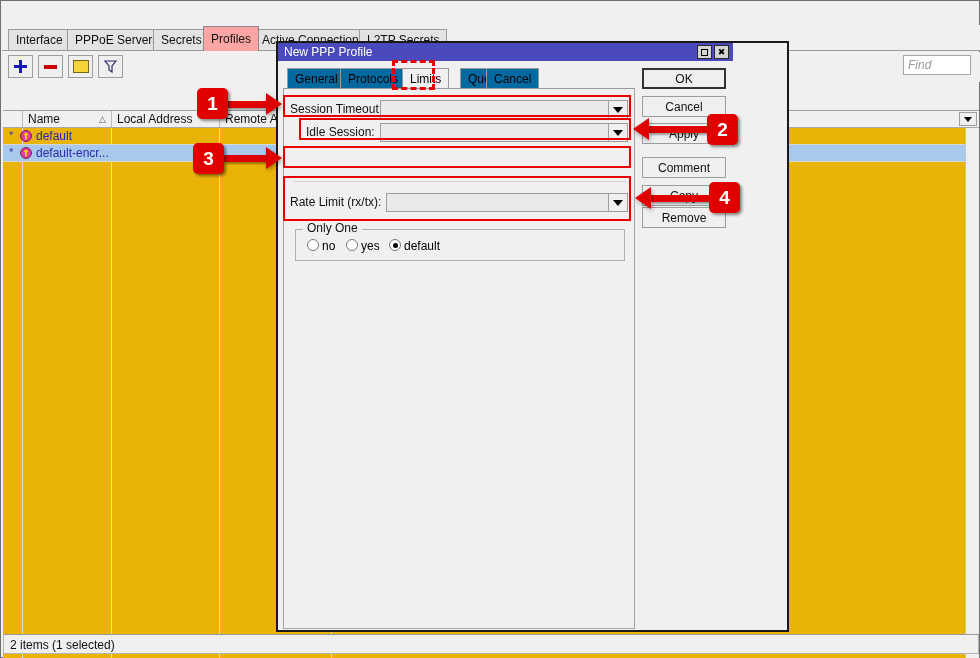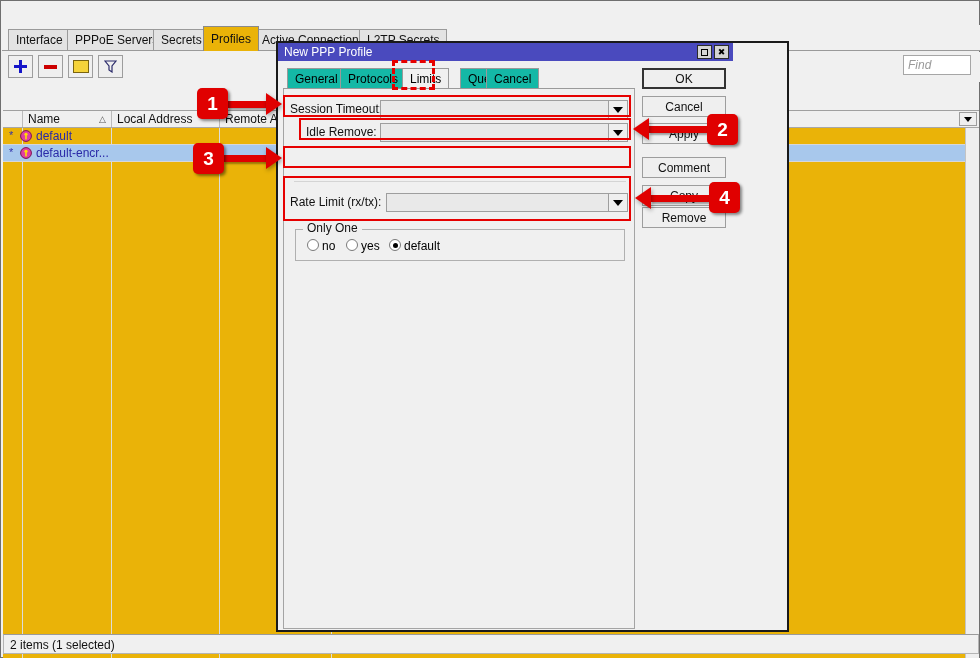--- a/index.html
+++ b/index.html
@@ -78,21 +78,21 @@
     border-bottom: none;
     box-sizing: border-box;
     padding: 3px 7px 0 7px;
     font-size: 12px;
     color: #111;
     white-space: nowrap;
   }
   .tab.active {
     top: 1px;
     height: 25px;
-    background: #eab308;
+    background: #fca5a5;
     border-color: #8a8a8a;
     padding-top: 5px;
     z-index: 3;
   }
   #tab-bottom-line {
     position: absolute;
     left: 1px; top: 49px;
     width: 978px; height: 1px;
     background: #9a9a9a;
   }
@@ -266,21 +266,21 @@
   
   #dlg-tabs {
     position: absolute;
     left: 5px; top: 24px;
     width: 445px; height: 22px;
   }
   .dtab {
     position: absolute;
     top: 1px;
     height: 20px;
-    background: #14b8a6;
+    background: #0369a1;
     border: 1px solid #9a9a9a;
     border-bottom: none;
     box-sizing: border-box;
     padding: 3px 7px 0 7px;
     font-size: 12px;
     white-space: nowrap;
   }
   .dtab.active { background: #f0f0f0; }
   #dlg-tab-line {
     position: absolute;
@@ -545,21 +545,21 @@
 
     <div class="field-row" style="left:6px; top:11px; width:338px;">
       <span class="field-label" style="left:0; width:88px; text-align:left;">Session Timeout:</span>
       <div class="field-input" style="left:90px; width:228px;"></div>
       <div class="field-arrow" style="left:318px;">
         <span class="caret"></span>
       </div>
     </div>
 
     <div class="field-row" style="left:22px; top:34px; width:322px;">
-      <span class="field-label" style="left:0; width:72px; text-align:left;">Idle Remove:</span>
+      <span class="field-label" style="left:0; width:72px; text-align:left;">Idle Session:</span>
       <div class="field-input" style="left:74px; width:228px;"></div>
       <div class="field-arrow" style="left:302px;">
         <span class="caret"></span>
       </div>
     </div>
 
     <div style="position:absolute;left:10px;top:92px;width:332px;height:1px;background:#d4d4d4;"></div>
 
     <div class="field-row" style="left:6px; top:104px; width:338px;">
       <span class="field-label" style="left:0; width:94px; text-align:left;">Rate Limit (rx/tx):</span>

